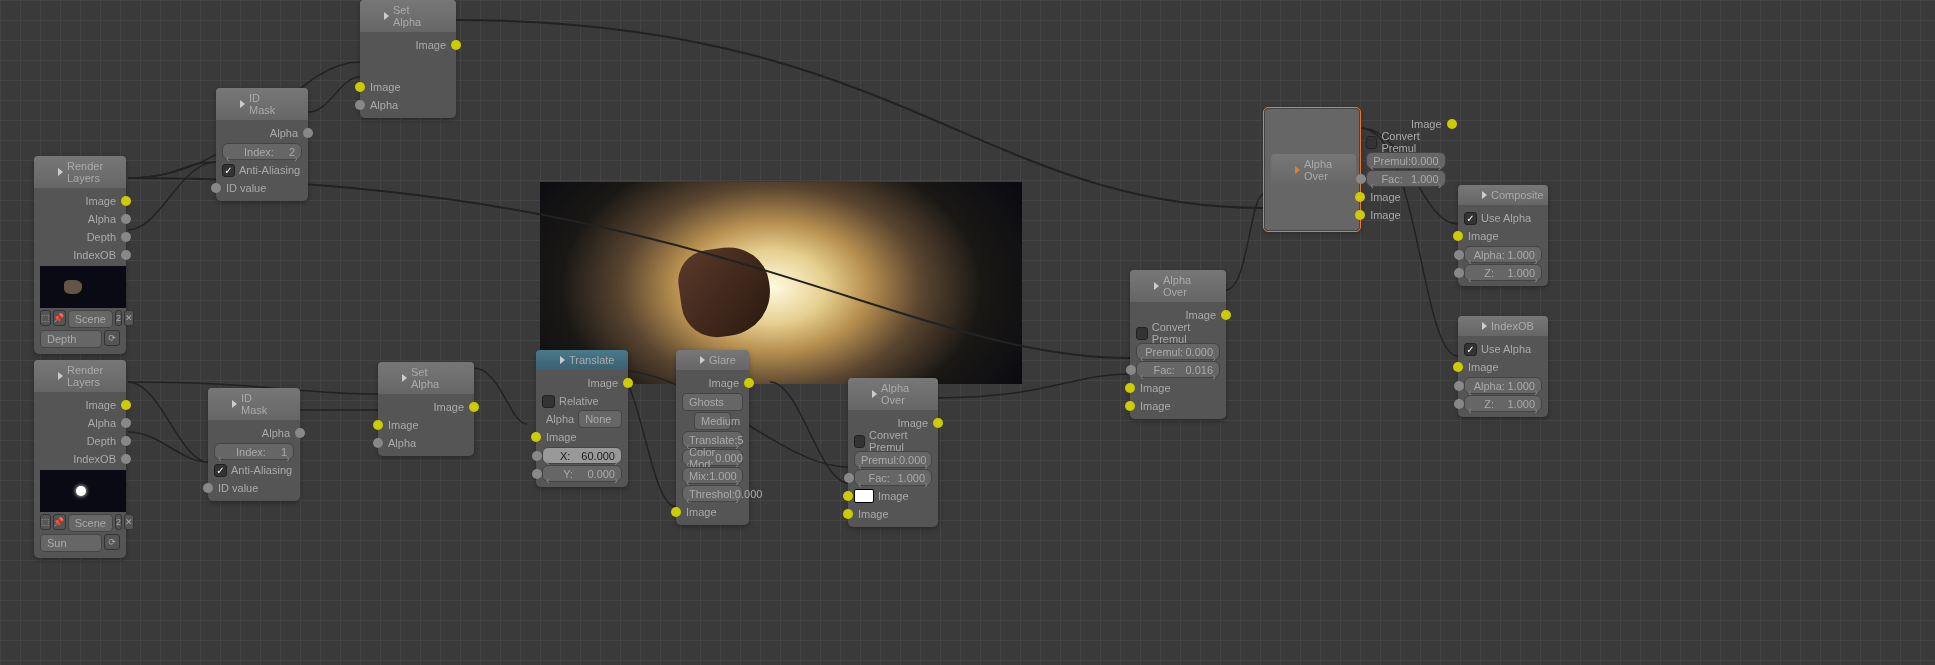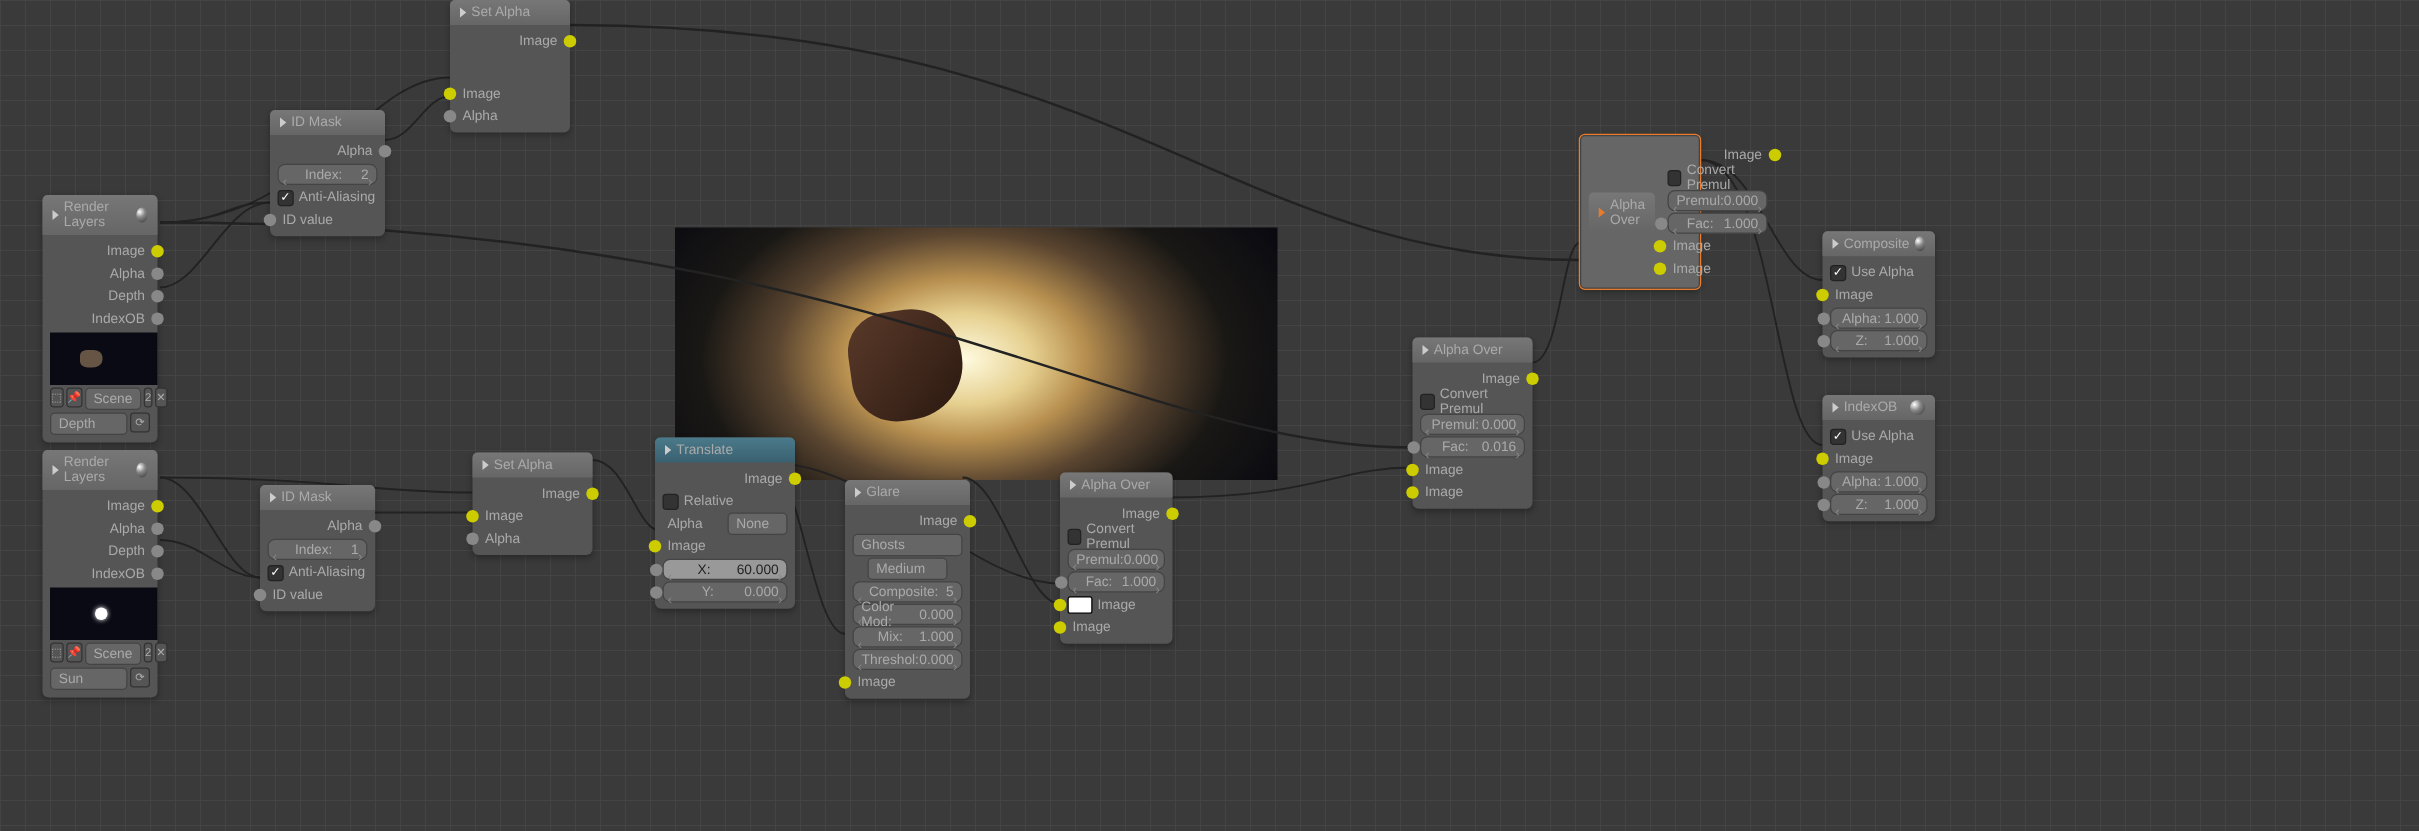--- a/index.html
+++ b/index.html
@@ -1,19 +1,19 @@
 <!DOCTYPE html>
 <html><head>
 <meta charset="utf-8">
 <style>
 *{margin:0;padding:0;box-sizing:border-box;font-family:Arial,sans-serif;font-size:11px;color:#aaa}
 body{background:#3a3a3a;width:1935px;height:665px;position:relative;overflow:hidden;background-image:linear-gradient(#444 1px,transparent 1px),linear-gradient(90deg,#444 1px,transparent 1px);background-size:20px 20px}
 .node{position:absolute;background:#555;border-radius:5px;box-shadow:0 2px 5px rgba(0,0,0,.3)}
 .node.sel{outline:1px solid #e87b2c}
-.hdr{background:linear-gradient(#777,#666);padding:4px 8px;border-radius:4px 4px 0 0;color:#ddd;display:flex;align-items:center;gap:4px}
+.hdr{background:linear-gradient(#777,#666);padding:4px 24px;border-radius:4px 4px 0 0;color:#ddd;display:flex;align-items:center;gap:4px}
 .hdr.t{background:linear-gradient(#4a7a8a,#3a6070)}
 .tri{width:0;height:0;border-top:4px solid transparent;border-bottom:4px solid transparent;border-left:5px solid #ccc}
 .sphere{width:12px;height:12px;border-radius:50%;background:radial-gradient(circle at 30% 30%,#fff,#888 40%,#333);margin-left:auto}
 .bd{padding:4px 6px}
 .row{display:flex;align-items:center;height:18px;position:relative}
 .sk{width:10px;height:10px;border-radius:50%;position:absolute}
 .sk.i{left:-11px}
 .sk.o{right:-11px}
 .sk.y{background:#cccc00}
 .sk.g{background:#888}
@@ -241,21 +241,21 @@
         <span class="sk i y"></span>
         <span class="lbl">Image</span>
       </div>
 <div class="row">
         <span class="sk i g"></span>
         <span class="lbl">Alpha</span>
       </div>
 </div>
   </div>
 
-<div class="node" style="left:524px;top:350px;width:112px">
+<div class="node" style="left:536px;top:350px;width:92px">
 <div class="hdr t">
       <span class="tri"></span>
       <span>Translate</span>
     </div>
 <div class="bd">
 <div class="row">
         <span class="lbl r">Image</span>
         <span class="sk o y"></span>
       </div>
 <div class="row">
@@ -280,39 +280,39 @@
       </div>
 <div class="fld">
         <span class="sk i g"></span>
         <span class="ar"></span>
         <span>Y:</span>
         <span>0.000</span>
       </div>
 </div>
   </div>
 
-<div class="node" style="left:676px;top:384px;width:100px">
+<div class="node" style="left:676px;top:350px;width:73px">
 <div class="hdr">
       <span class="tri"></span>
       <span>Glare</span>
     </div>
 <div class="bd">
 <div class="row">
         <span class="lbl r">Image</span>
         <span class="sk o y"></span>
       </div>
 <div class="sel" style="margin:1px 0">
         <span>Ghosts</span>
       </div>
 <div class="sel" style="margin:1px 12px">
         <span>Medium</span>
       </div>
 <div class="fld">
         <span class="ar"></span>
-        <span>Composite:</span>
+        <span>Translate:</span>
         <span>5</span>
       </div>
 <div class="fld">
         <span class="ar"></span>
         <span>Color Mod:</span>
         <span>0.000</span>
       </div>
 <div class="fld">
         <span class="ar"></span>
         <span>Mix:</span>

